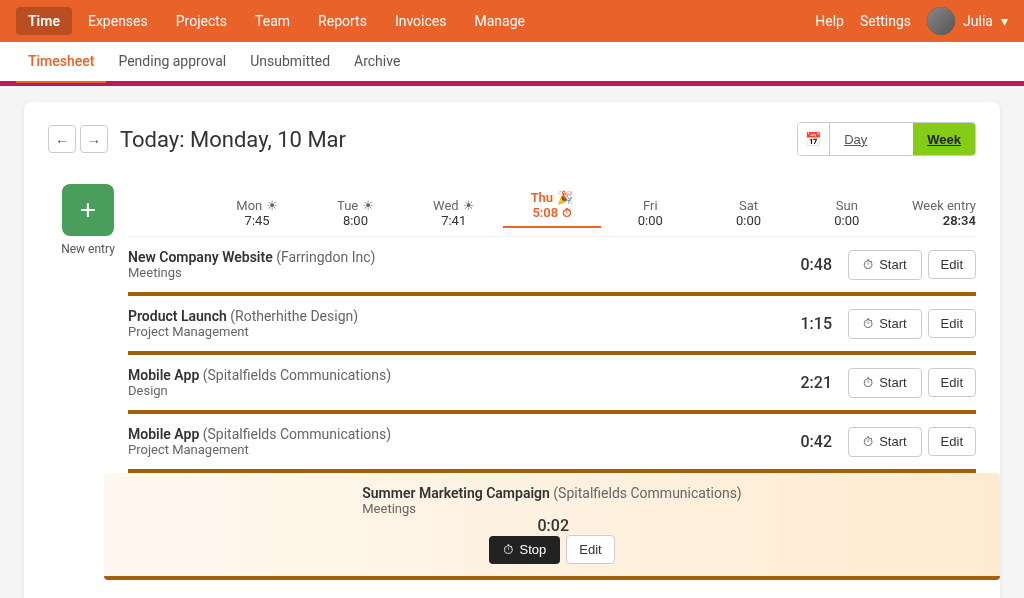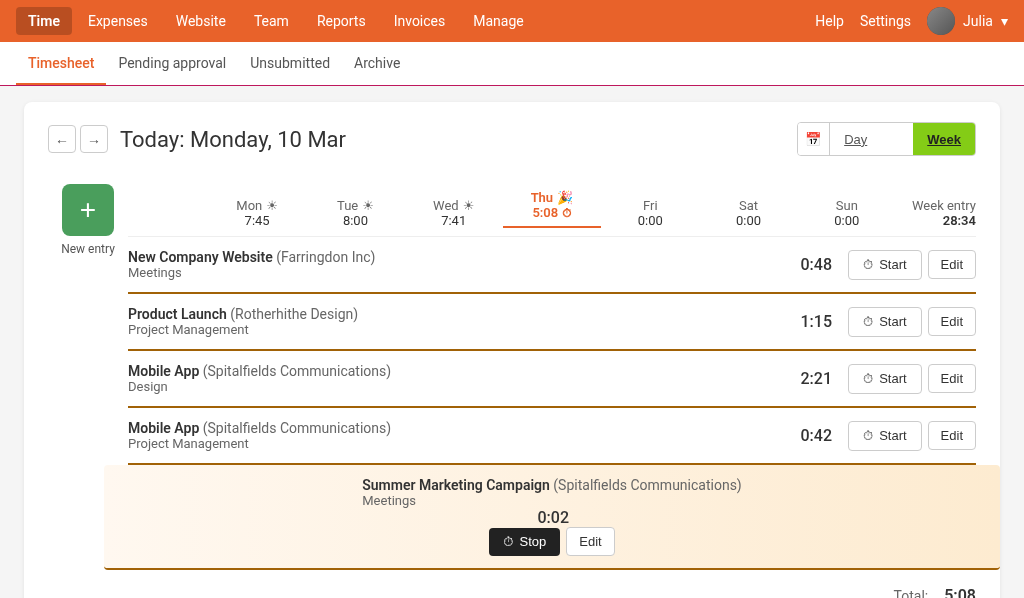--- a/index.html
+++ b/index.html
@@ -34,21 +34,21 @@
       width: 100%; height: 100%; background: linear-gradient(135deg, #888 0%, #555 100%);
       border-radius: 50%;
     }
 
     
     .sub-nav {
       background: #fff;
       display: flex;
       align-items: center;
       padding: 0 16px;
-      border-bottom: 1px solid #be185d;
+      border-bottom: 5px solid #be185d;
       height: 44px;
     }
     .sub-nav-item {
       padding: 12px 12px;
       font-size: 14px;
       color: #555;
       cursor: pointer;
       border-bottom: 2px solid transparent;
       margin-bottom: -1px;
     }
@@ -126,21 +126,21 @@
       font-size: 28px; color: #fff; margin-bottom: 6px;
     }
     .new-entry-label { font-size: 12px; color: #555; }
     .entries-panel { flex: 1; }
 
     
     .entry-row {
       display: flex;
       align-items: center;
       padding: 12px 0;
-      border-bottom: 2px solid #a16207;
+      border-bottom: 4px solid #a16207;
     }
     .entry-row.active-timer {
       background: linear-gradient(to right, #fff8f0, #fdebd0);
       margin: 0 -24px;
       padding: 12px 24px;
       border-radius: 4px;
       flex-direction: column;
     }
     .entry-info { flex: 1; }
     .entry-project { font-weight: 600; font-size: 14px; }
@@ -174,21 +174,21 @@
     .total-label { font-size: 14px; color: #666; }
     .total-value { font-size: 16px; font-weight: 600; }
   </style>
 </head>
 <body>
 
 <nav class="top-nav">
   <div class="top-nav-left">
     <div class="nav-item active">Time</div>
     <div class="nav-item">Expenses</div>
-    <div class="nav-item">Website</div>
+    <div class="nav-item">Projects</div>
     <div class="nav-item">Team</div>
     <div class="nav-item">Reports</div>
     <div class="nav-item">Invoices</div>
     <div class="nav-item">Manage</div>
   </div>
   <div class="top-nav-right">
     <span>Help</span>
     <span>Settings</span>
     <div class="user-area">
       <div class="avatar">

